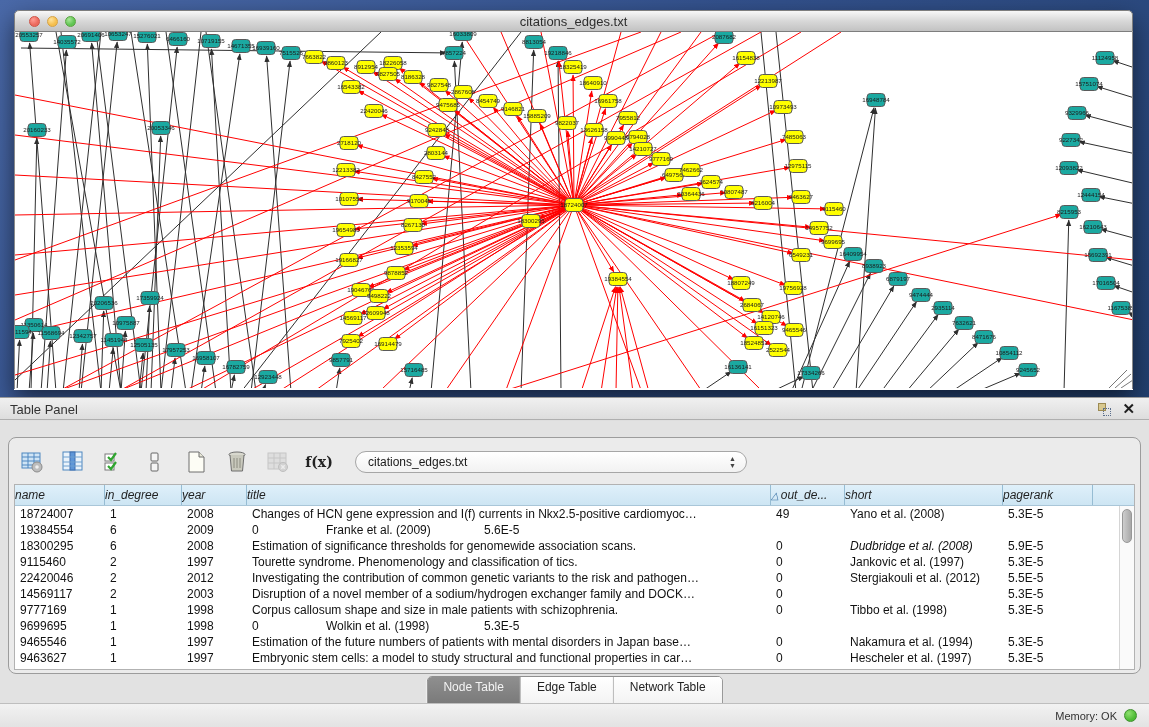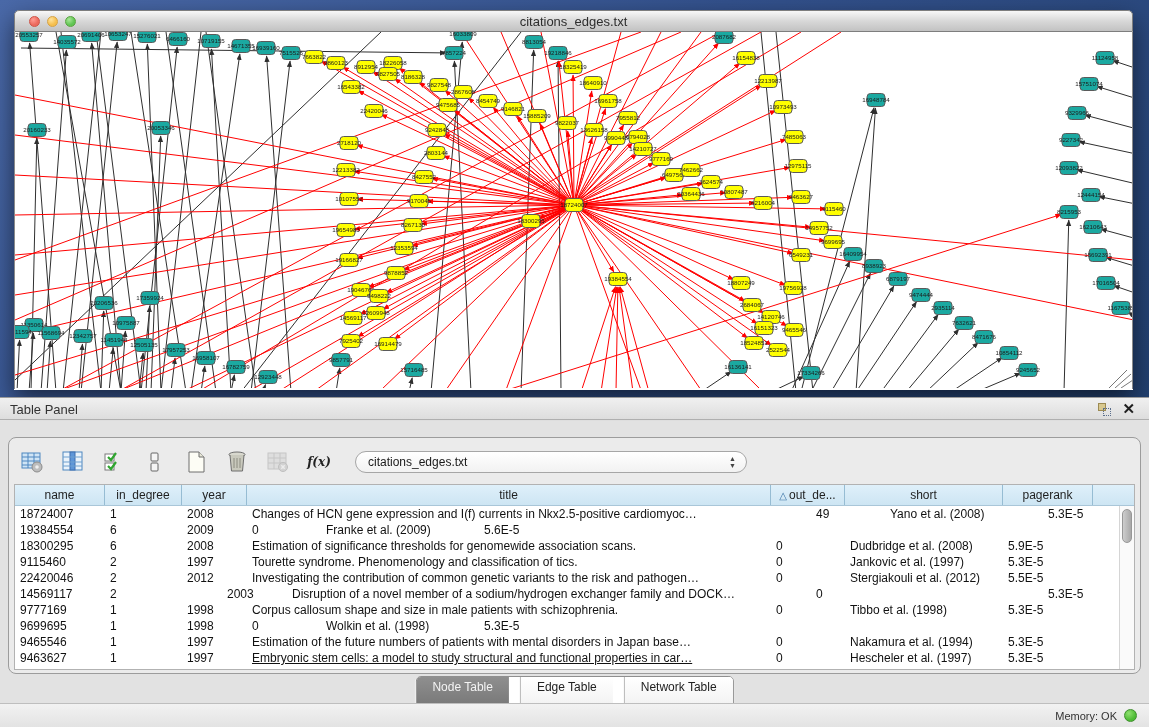--- a/index.html
+++ b/index.html
@@ -35,45 +35,45 @@
   .float-ic .sq2 { position:absolute; right:0; bottom:0; width:8px; height:8px;
     border:1px dotted #5A6E8C; background:transparent; }
   .close-ic { position:absolute; right:14px; top:2px; font-size:15px; font-weight:bold; color:#1F1F1F; }
 
   
   .bottom { position:absolute; left:0; top:421px; width:1149px; height:282px; background:#E2E2E2; }
   .browser { position:absolute; left:8px; top:16px; width:1133px; height:237px;
     background:#EBEBEB; border:1px solid #9C9C9C; border-radius:8px; }
   .toolbar { position:absolute; left:10px; top:7px; height:34px; display:flex; align-items:center; gap:15px; }
   .tb-ic { width:26px; height:26px; display:flex; align-items:center; justify-content:center; }
-  .fx { font-family:"DejaVu Serif", serif; font-style:italic; font-weight:bold; font-size:12px; color:#222; }
+  .fx { font-family:"DejaVu Serif", serif; font-weight:bold; font-size:14px; color:#222; }
   .combo { margin-left:8px; width:392px; height:22px; background:linear-gradient(#FFFFFF,#F2F2F2);
     border:1px solid #A6A6A6; border-radius:11px; position:relative; font-size:12px; color:#1A1A1A;
     line-height:20px; padding-left:12px; }
   .combo .arr { position:absolute; right:10px; top:3px; font-size:7px; line-height:7px; color:#444; text-align:center; }
 
   .table-wrap { position:absolute; left:5px; top:46px; width:1121px; height:186px;
     background:#fff; border:1px solid #B2B2B2; }
   .thead { display:flex; height:21px; background:linear-gradient(#DFF0FA,#CDE5F3);
     border-bottom:1px solid #A9C6D8; }
-  .th { border-right:1px solid #96BCD3; font-size:12px; color:#1F1F1F; text-align:center;
-    line-height:20px; overflow:hidden; white-space:nowrap; }
+  .th { border-right:1px solid #96BCD3; font-size:12px; color:#1F1F1F; text-align:left;
+    line-height:20px; overflow:hidden; white-space:nowrap;font-style:italic; }
   .th .sort { color:#3C74A6; font-size:10px; margin-right:2px; }
   .trow { display:flex; height:16px; }
   .td { font-size:12px; color:#111; line-height:16px; padding-left:5px; overflow:hidden;
     white-space:nowrap; }
   .vscroll { position:absolute; right:0; top:21px; bottom:0; width:15px; background:#FAFAFA;
     border-left:1px solid #D5D5D5; }
   .vthumb { position:absolute; left:2px; top:3px; width:10px; height:34px; border-radius:5px;
     background:linear-gradient(90deg,#CDCDCD,#A8A8A8); border:1px solid #979797; }
 
   
   .tabs { position:absolute; left:50%; transform:translateX(-50%); top:676px; height:36px;
     display:flex; border:1px solid #8F8F8F; border-radius:5px; overflow:hidden;
-    background:#fff; font-size:12px; box-shadow:0 1px 1px rgba(255,255,255,.8);gap:11px; }
+    background:#fff; font-size:12px; box-shadow:0 1px 1px rgba(255,255,255,.8); }
   .tab { padding:0 16px; line-height:20px; color:#222;
     background:linear-gradient(#FFFFFF,#F0F0F0); border-left:1px solid #B9B9B9; }
   .tab:first-child { border-left:none; }
   .tab.sel { background:linear-gradient(#8F8F8F,#747474); color:#F4F4F4; }
 
   
   .statusbar { position:absolute; left:0; bottom:0; width:1149px; height:24px;
     background:linear-gradient(#F2F2F2,#E3E3E3); border-top:1px solid #BEBEBE; }
   .statusbar .mem { position:absolute; right:32px; top:6px; font-size:11px; color:#333; }
   .statusbar .dot { position:absolute; right:12px; top:5px; width:13px; height:13px; border-radius:50%;
@@ -859,39 +859,39 @@
           <div class="th" style="width: 158px;">short</div>
           <div class="th" style="width: 90px;">pagerank</div>
           <div class="th" style="flex: 1 1 0%; border-right: none;"></div>
         </div>
       <div>
           <div class="trow">
             <div class="td" style="width: 90px;">18724007</div>
             <div class="td" style="width: 77px;">1</div>
             <div class="td" style="width: 65px;">2008</div>
             <div class="td" style="width: 524px;">Changes of HCN gene expression and I(f) currents in Nkx2.5-positive cardiomyoc…</div>
-            <div class="td" style="width: 74px; margin-left: 40px;">49</div>
+            <div class="td" style="width: 74px;">49</div>
             <div class="td" style="width: 158px;">Yano et al. (2008)</div>
             <div class="td" style="width: 90px;">5.3E-5</div>
           </div>
           <div class="trow">
             <div class="td" style="width: 90px;">19384554</div>
             <div class="td" style="width: 77px;">6</div>
             <div class="td" style="width: 65px;">2009</div>
             <div class="td" style="width: 74px;">0</div>
             <div class="td" style="width: 158px;">Franke et al. (2009)</div>
             <div class="td" style="width: 90px;">5.6E-5</div>
           </div>
           <div class="trow">
             <div class="td" style="width: 90px;">18300295</div>
             <div class="td" style="width: 77px;">6</div>
             <div class="td" style="width: 65px;">2008</div>
             <div class="td" style="width: 524px;">Estimation of significance thresholds for genomewide association scans.</div>
             <div class="td" style="width: 74px;">0</div>
-            <div class="td" style="width: 158px;">Dudbridge et al. (2008)</div>
+            <div class="td" style="width: 158px; font-style: italic;">Dudbridge et al. (2008)</div>
             <div class="td" style="width: 90px;">5.9E-5</div>
           </div>
           <div class="trow">
             <div class="td" style="width: 90px;">9115460</div>
             <div class="td" style="width: 77px;">2</div>
             <div class="td" style="width: 65px;">1997</div>
             <div class="td" style="width: 524px;">Tourette syndrome. Phenomenology and classification of tics.</div>
             <div class="td" style="width: 74px;">0</div>
             <div class="td" style="width: 158px;">Jankovic et al. (1997)</div>
             <div class="td" style="width: 90px;">5.3E-5</div>
@@ -901,21 +901,21 @@
             <div class="td" style="width: 77px;">2</div>
             <div class="td" style="width: 65px;">2012</div>
             <div class="td" style="width: 524px;">Investigating the contribution of common genetic variants to the risk and pathogen…</div>
             <div class="td" style="width: 74px;">0</div>
             <div class="td" style="width: 158px;">Stergiakouli et al. (2012)</div>
             <div class="td" style="width: 90px;">5.5E-5</div>
           </div>
           <div class="trow">
             <div class="td" style="width: 90px;">14569117</div>
             <div class="td" style="width: 77px;">2</div>
-            <div class="td" style="width: 65px; margin-left: 40px;">2003</div>
+            <div class="td" style="width: 65px;">2003</div>
             <div class="td" style="width: 524px;">Disruption of a novel member of a sodium/hydrogen exchanger family and DOCK…</div>
             <div class="td" style="width: 74px;">0</div>
             <div class="td" style="width: 158px; margin-top: 23px;">de Silva et al. (2003)</div>
             <div class="td" style="width: 90px;">5.3E-5</div>
           </div>
           <div class="trow">
             <div class="td" style="width: 90px;">9777169</div>
             <div class="td" style="width: 77px;">1</div>
             <div class="td" style="width: 65px;">1998</div>
             <div class="td" style="width: 524px;">Corpus callosum shape and size in male patients with schizophrenia.</div>
@@ -937,21 +937,21 @@
             <div class="td" style="width: 65px;">1997</div>
             <div class="td" style="width: 524px;">Estimation of the future numbers of patients with mental disorders in Japan base…</div>
             <div class="td" style="width: 74px;">0</div>
             <div class="td" style="width: 158px;">Nakamura et al. (1994)</div>
             <div class="td" style="width: 90px;">5.3E-5</div>
           </div>
           <div class="trow">
             <div class="td" style="width: 90px;">9463627</div>
             <div class="td" style="width: 77px;">1</div>
             <div class="td" style="width: 65px;">1997</div>
-            <div class="td" style="width: 524px; text-decoration: underline;">Embryonic stem cells: a model to study structural and functional properties in car…</div>
+            <div class="td" style="width: 524px;">Embryonic stem cells: a model to study structural and functional properties in car…</div>
             <div class="td" style="width: 74px;">0</div>
             <div class="td" style="width: 158px;">Hescheler et al. (1997)</div>
             <div class="td" style="width: 90px;">5.3E-5</div>
           </div>
         </div>
       <div class="vscroll">
         <div class="vthumb"></div>
       </div>
     </div>
   </div>

